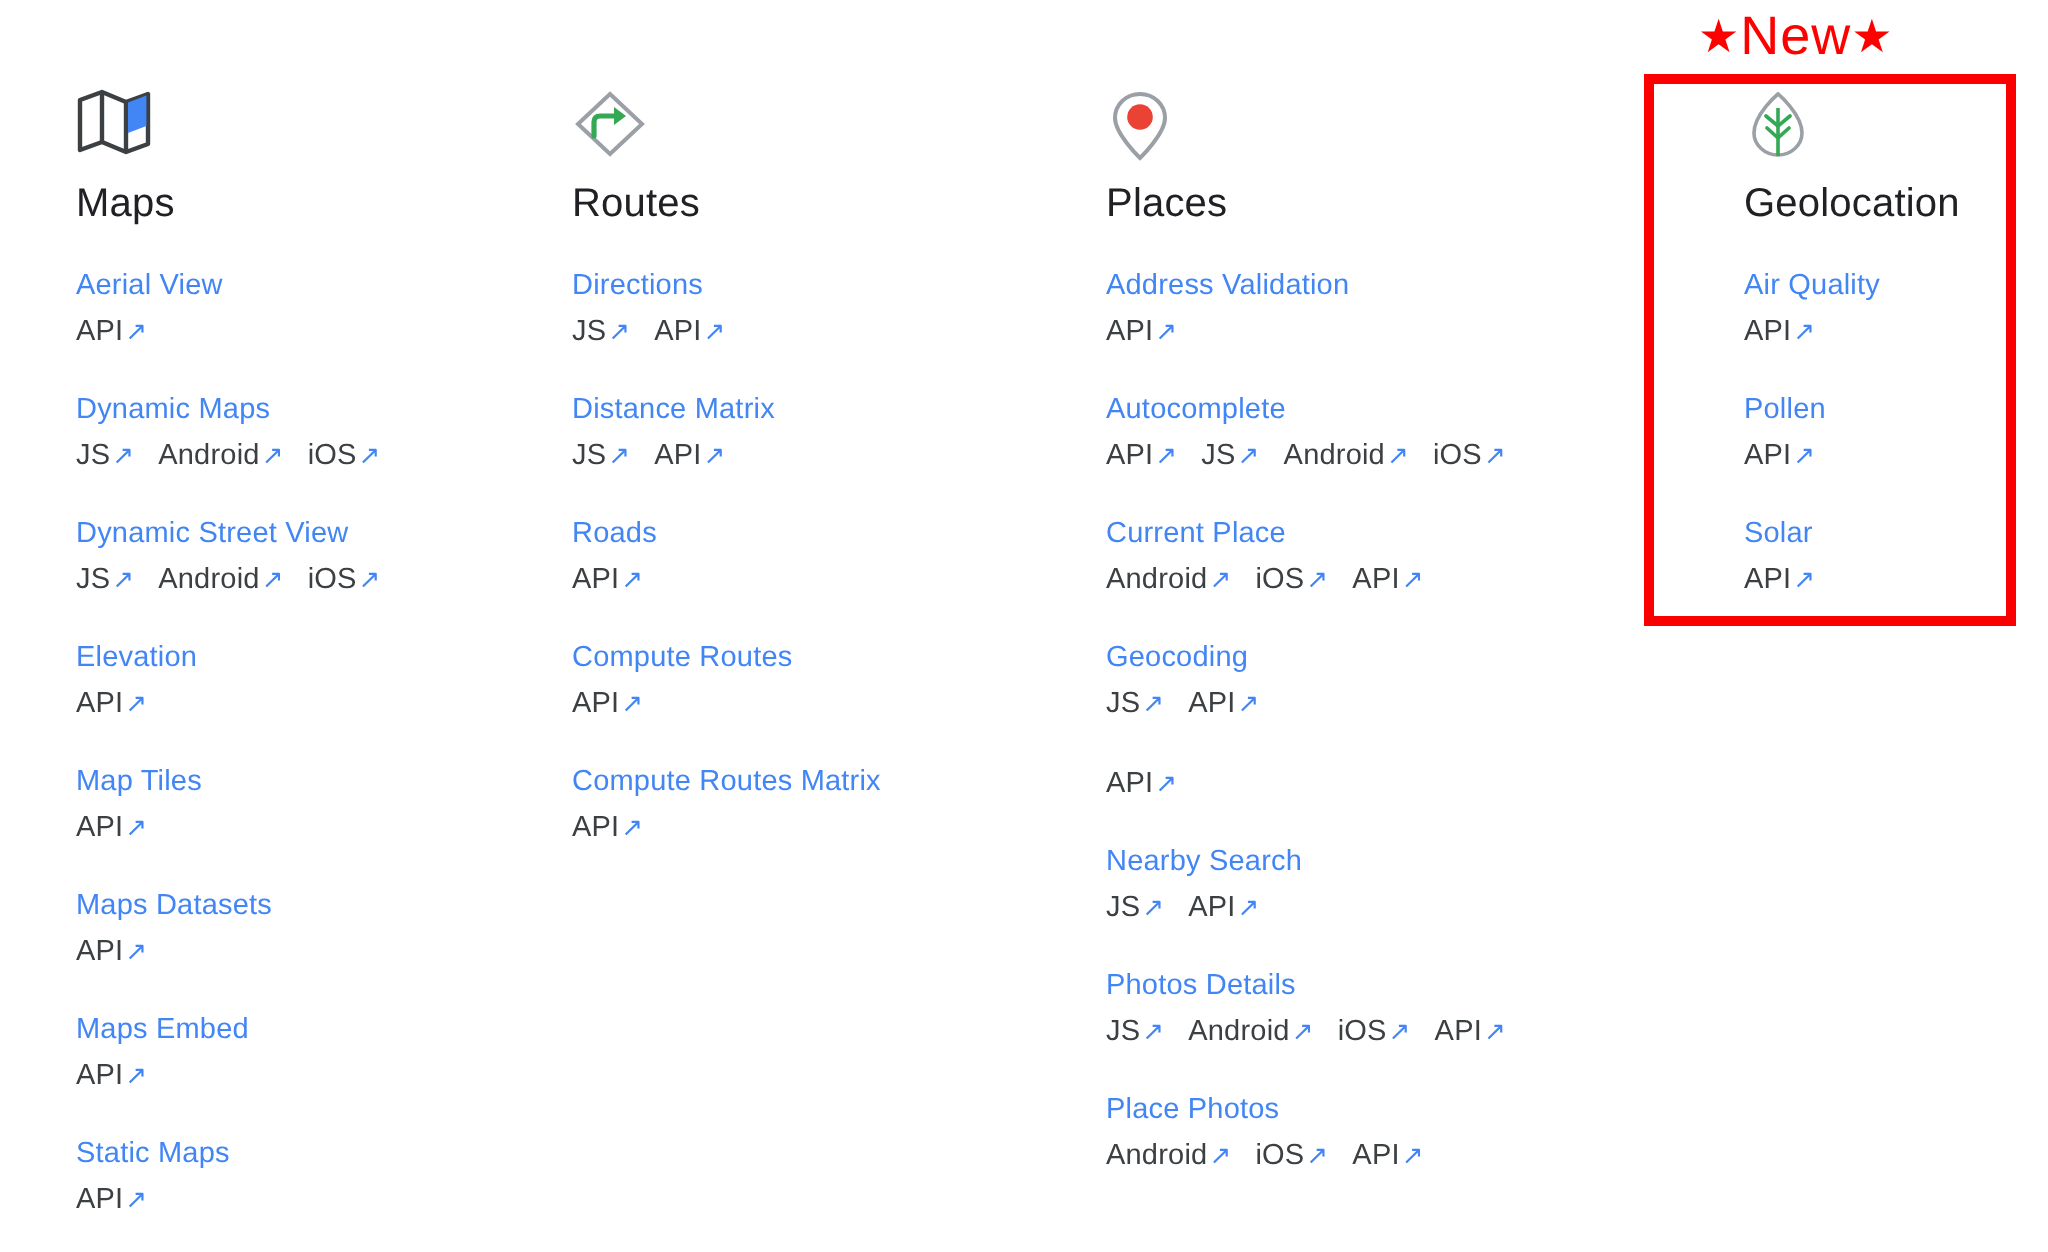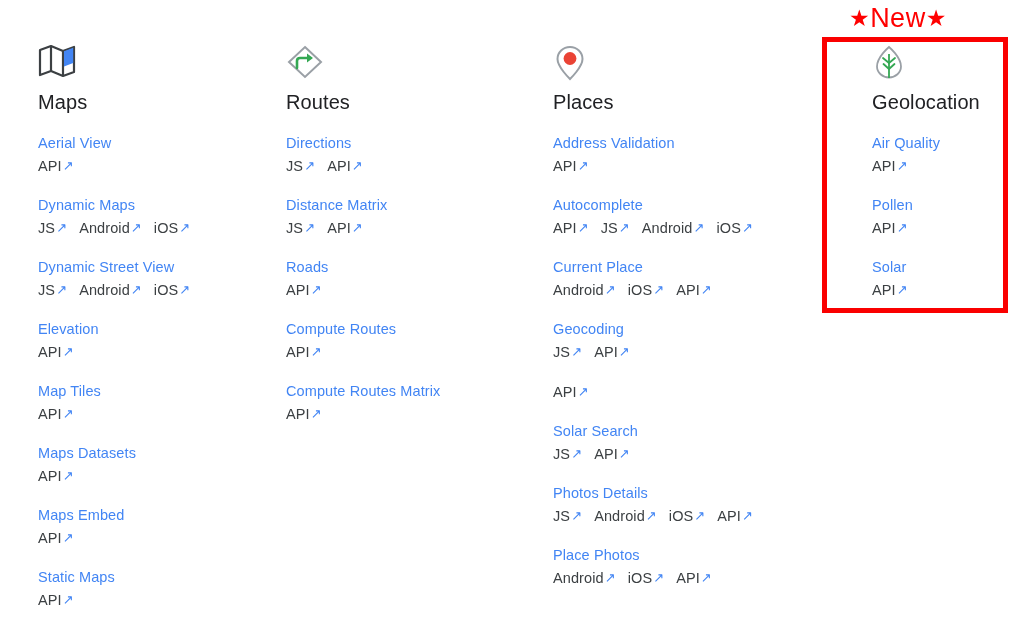--- a/index.html
+++ b/index.html
@@ -361,21 +361,21 @@
       </div>
       <div class="product">
         <div class="product-links">
           <a class="plat-link" href="#">
             <span>API</span>
             <span class="ext">↗</span>
           </a>
         </div>
       </div>
       <div class="product">
-        <a class="product-name" href="#">Solar Search</a>
+        <a class="product-name" href="#">Nearby Search</a>
         <div class="product-links">
           <a class="plat-link" href="#">
             <span>JS</span>
             <span class="ext">↗</span>
           </a>
           <a class="plat-link" href="#">
             <span>API</span>
             <span class="ext">↗</span>
           </a>
         </div>

